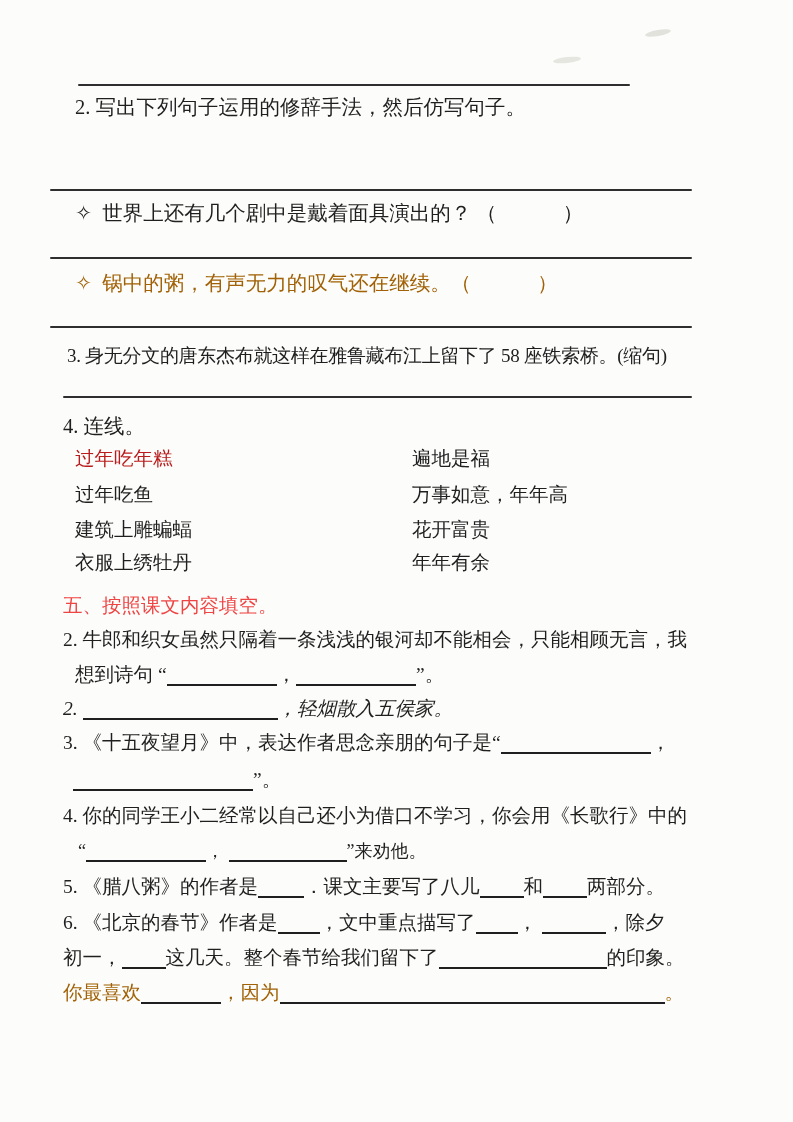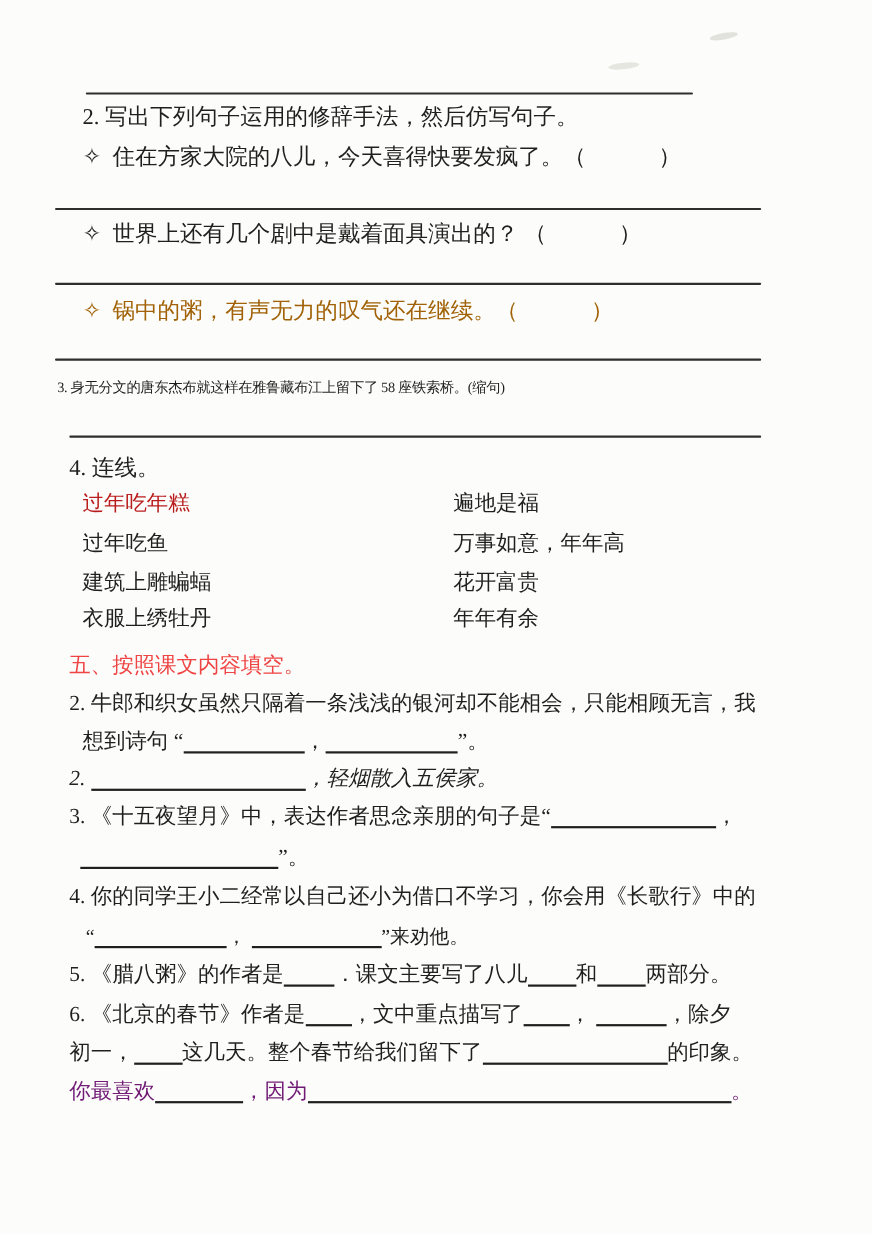--- a/index.html
+++ b/index.html
@@ -51,38 +51,37 @@
 
 <div id="sheet" style="background: rgb(252, 252, 250);">
     <div class="smudge" style="left: 645px; top: 30px; width: 26px; height: 6px; background: rgb(226, 226, 221); transform: rotate(-10deg);"></div>
     <div class="smudge" style="left: 553px; top: 57px; width: 28px; height: 6px; background: rgb(230, 230, 225); transform: rotate(-6deg);"></div>
     <div class="rule" style="top: 84px; left: 78px; width: 552px; background: rgb(46, 46, 46);"></div>
     <div class="rule" style="top: 189px; left: 50px; width: 642px; background: rgb(46, 46, 46);"></div>
     <div class="rule" style="top: 257px; left: 50px; width: 642px; background: rgb(46, 46, 46);"></div>
     <div class="rule" style="top: 326px; left: 50px; width: 642px; background: rgb(46, 46, 46);"></div>
     <div class="rule" style="top: 396px; left: 63px; width: 629px; background: rgb(46, 46, 46);"></div>
     <div class="line" style="top: 95px; left: 75px; font-size: 20.5px; color: rgb(31, 31, 31);"><span>2. 写出下列句子运用的修辞手法，然后仿写句子。</span></div>
-    <div class="line" style="top: 131px; left: 75px; font-size: 20.5px; color: rgb(31, 31, 31);"><span class="star">✧</span><span>住在方家大院的八儿，今天喜得快要发疯了。（</span><span class="gap" style="width: 66px;"></span><span>）</span></div>
     <div class="line" style="top: 201px; left: 75px; font-size: 20.5px; color: rgb(31, 31, 31);"><span class="star">✧</span><span>世界上还有几个剧中是戴着面具演出的？ （</span><span class="gap" style="width: 66px;"></span><span>）</span></div>
     <div class="line" style="top: 271px; left: 75px; font-size: 20.5px; color: #a16207;"><span class="star">✧</span><span>锅中的粥，有声无力的叹气还在继续。（</span><span class="gap" style="width: 66px;"></span><span>）</span></div>
-    <div class="line" style="top: 344px; left: 52px; font-size: 13px; color: rgb(31, 31, 31); letter-spacing: -0.3px;"><span>3. 身无分文的唐东杰布就这样在雅鲁藏布江上留下了 58 座铁索桥。(缩句)</span></div>
+    <div class="line" style="top: 344px; left: 67px; font-size: 19px; color: rgb(31, 31, 31); letter-spacing: -0.3px;"><span>3. 身无分文的唐东杰布就这样在雅鲁藏布江上留下了 58 座铁索桥。(缩句)</span></div>
     <div class="line" style="top: 414px; left: 63px; font-size: 20.5px; color: rgb(31, 31, 31);"><span>4. 连线。</span></div>
     <div class="line" style="top: 447px; left: 75px; font-size: 19.5px; color: #b91c1c;"><span>过年吃年糕</span></div>
     <div class="line" style="top: 483px; left: 75px; font-size: 19.5px; color: rgb(31, 31, 31);"><span>过年吃鱼</span></div>
     <div class="line" style="top: 518px; left: 75px; font-size: 19.5px; color: rgb(31, 31, 31);"><span>建筑上雕蝙蝠</span></div>
     <div class="line" style="top: 551px; left: 75px; font-size: 19.5px; color: rgb(31, 31, 31);"><span>衣服上绣牡丹</span></div>
     <div class="line" style="top: 447px; left: 412px; font-size: 19.5px; color: rgb(31, 31, 31);"><span>遍地是福</span></div>
     <div class="line" style="top: 483px; left: 412px; font-size: 19.5px; color: rgb(31, 31, 31);"><span>万事如意，年年高</span></div>
     <div class="line" style="top: 518px; left: 412px; font-size: 19.5px; color: rgb(31, 31, 31);"><span>花开富贵</span></div>
     <div class="line" style="top: 551px; left: 412px; font-size: 19.5px; color: rgb(31, 31, 31);"><span>年年有余</span></div>
     <div class="line" style="top: 594px; left: 63px; font-size: 19.5px; color: #ef4444;"><span>五、按照课文内容填空。</span></div>
     <div class="line" style="top: 628px; left: 63px; font-size: 19.5px; color: rgb(31, 31, 31);"><span>2. 牛郎和织女虽然只隔着一条浅浅的银河却不能相会，只能相顾无言，我</span></div>
     <div class="line" style="top: 663px; left: 75px; font-size: 19.5px; color: rgb(31, 31, 31);"><span>想到诗句 “</span><span class="blank" style="width: 110px; border-bottom-color: rgb(31, 31, 31);"></span><span>，</span><span class="blank" style="width: 120px; border-bottom-color: rgb(31, 31, 31);"></span><span>”。</span></div>
     <div class="line" style="top: 697px; left: 63px; font-size: 19.5px; color: rgb(31, 31, 31); font-style: italic;"><span>2. </span><span class="blank" style="width: 195px; border-bottom-color: rgb(31, 31, 31);"></span><span>，轻烟散入五侯家。</span></div>
     <div class="line" style="top: 731px; left: 63px; font-size: 19.5px; color: rgb(31, 31, 31);"><span>3. 《十五夜望月》中，表达作者思念亲朋的句子是“</span><span class="blank" style="width: 150px; border-bottom-color: rgb(31, 31, 31);"></span><span>，</span></div>
     <div class="line" style="top: 768px; left: 73px; font-size: 19.5px; color: rgb(31, 31, 31);"><span class="blank" style="width: 180px; border-bottom-color: rgb(31, 31, 31);"></span><span>”。</span></div>
     <div class="line" style="top: 804px; left: 63px; font-size: 19.5px; color: rgb(31, 31, 31);"><span>4. 你的同学王小二经常以自己还小为借口不学习，你会用《长歌行》中的</span></div>
     <div class="line" style="top: 840px; left: 78px; font-size: 18px; color: rgb(31, 31, 31);"><span>“</span><span class="blank" style="width: 120px; border-bottom-color: rgb(31, 31, 31);"></span><span>， </span><span class="blank" style="width: 118px; border-bottom-color: rgb(31, 31, 31);"></span><span>”来劝他。</span></div>
     <div class="line" style="top: 875px; left: 63px; font-size: 19.5px; color: rgb(31, 31, 31);"><span>5. 《腊八粥》的作者是</span><span class="blank" style="width: 46px; border-bottom-color: rgb(31, 31, 31);"></span><span>．课文主要写了八儿</span><span class="blank" style="width: 44px; border-bottom-color: rgb(31, 31, 31);"></span><span>和</span><span class="blank" style="width: 44px; border-bottom-color: rgb(31, 31, 31);"></span><span>两部分。</span></div>
     <div class="line" style="top: 911px; left: 63px; font-size: 19.5px; color: rgb(31, 31, 31);"><span>6. 《北京的春节》作者是</span><span class="blank" style="width: 42px; border-bottom-color: rgb(31, 31, 31);"></span><span>，文中重点描写了</span><span class="blank" style="width: 42px; border-bottom-color: rgb(31, 31, 31);"></span><span>， </span><span class="blank" style="width: 64px; border-bottom-color: rgb(31, 31, 31);"></span><span>，除夕</span></div>
     <div class="line" style="top: 946px; left: 63px; font-size: 19.5px; color: rgb(31, 31, 31);"><span>初一，</span><span class="blank" style="width: 44px; border-bottom-color: rgb(31, 31, 31);"></span><span>这几天。整个春节给我们留下了</span><span class="blank" style="width: 168px; border-bottom-color: rgb(31, 31, 31);"></span><span>的印象。</span></div>
-    <div class="line" style="top: 981px; left: 63px; font-size: 19.5px; color: #701a75;"><span>你最喜欢</span><span class="blank" style="width: 80px; border-bottom-color: rgb(31, 31, 31);"></span><span>，因为</span><span class="blank" style="width: 385px; border-bottom-color: rgb(31, 31, 31);"></span><span>。</span></div>
+    <div class="line" style="top: 981px; left: 63px; font-size: 19.5px; color: #a16207;"><span>你最喜欢</span><span class="blank" style="width: 80px; border-bottom-color: rgb(31, 31, 31);"></span><span>，因为</span><span class="blank" style="width: 385px; border-bottom-color: rgb(31, 31, 31);"></span><span>。</span></div>
   </div>
 
 </body></html>

